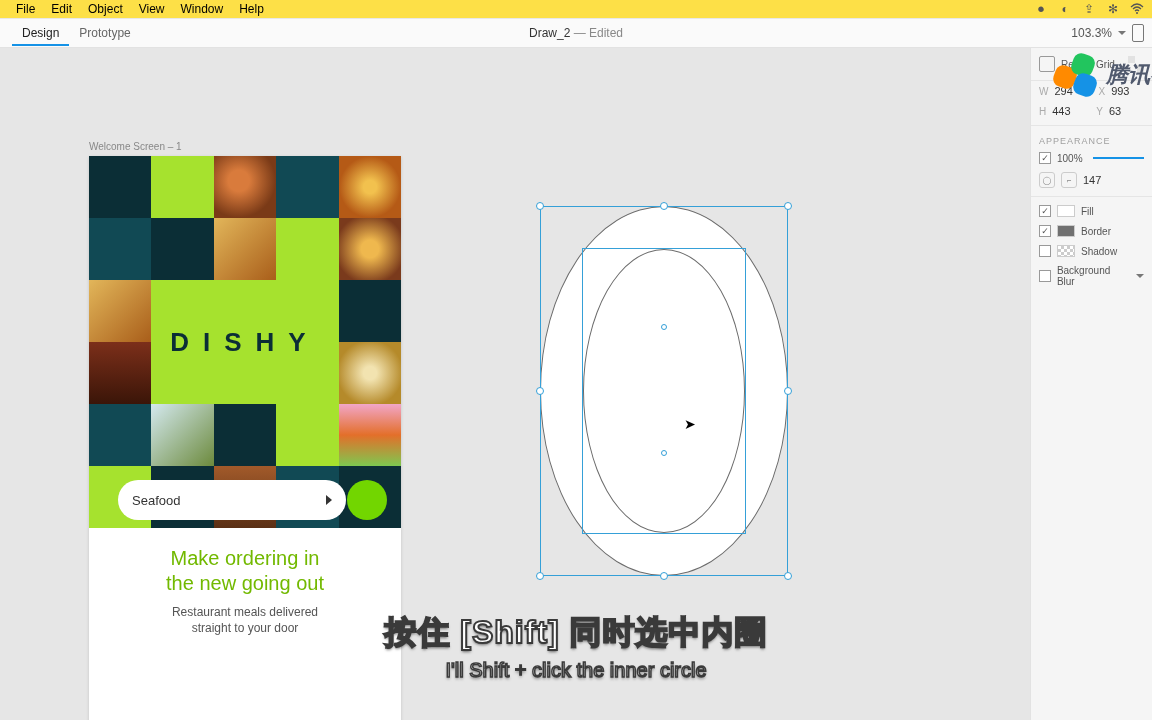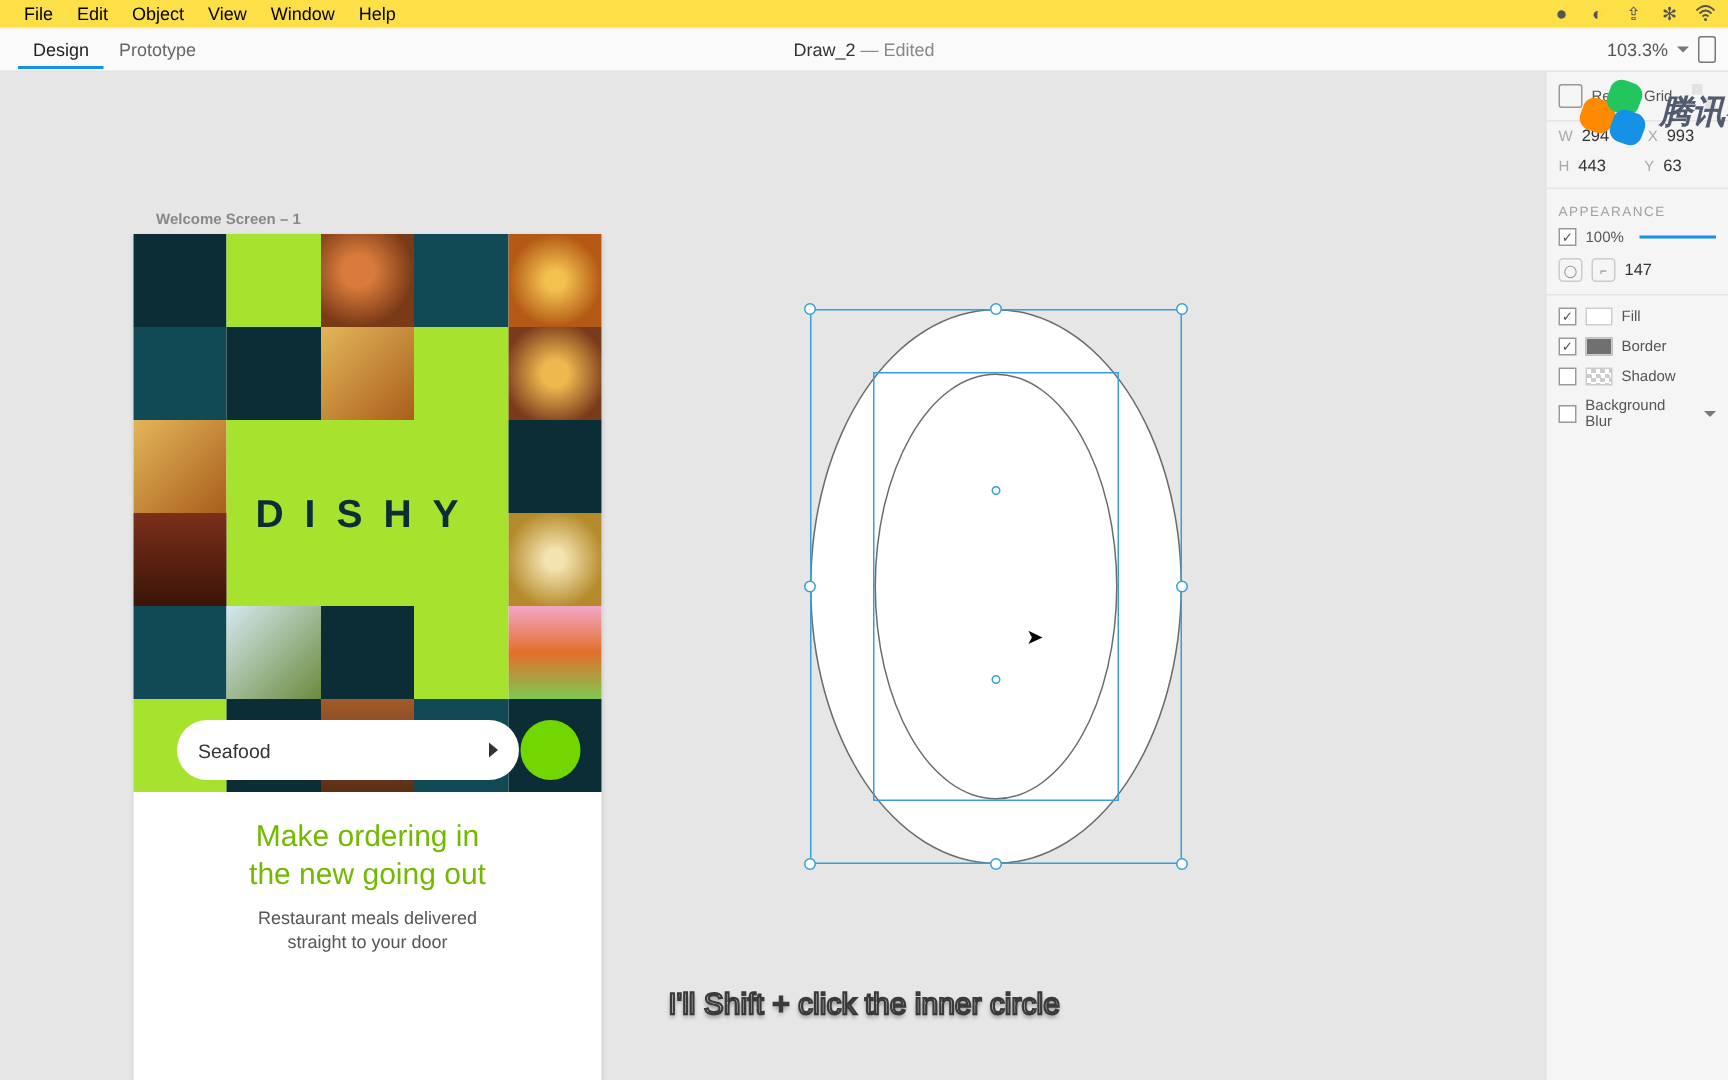--- a/index.html
+++ b/index.html
@@ -27,21 +27,21 @@
 .rp-label { color:#a0a0a0; letter-spacing:1px; padding:6px 8px 2px; font-size:9px; }
 .num-input { width:38px; border:none; background:transparent; font-size:11px; color:#333; }
 .checkbox { width:12px; height:12px; border:1px solid #999; background:#fff; display:inline-flex; align-items:center; justify-content:center; font-size:9px; color:#555; }
 .checkbox.checked::after { content:"✓"; }
 .swatch { width:18px; height:12px; border:1px solid #ccc; }
 .radius-btn { width:16px;height:16px;border:1px solid #ccc;border-radius:3px;display:inline-flex;align-items:center;justify-content:center;font-size:8px;color:#888; }
 .opacity-slider { flex:1; height:2px; background:#1592E6; margin-left:4px; position:relative; }
 
 
 .artboard { position:absolute; background:#fff; box-shadow:0 1px 3px rgba(0,0,0,.15); }
-.artboard-label { position:absolute; top:-15px; left:15px; font-size:10px; color:#888;font-weight:bold; }
+.artboard-label { position:absolute; top:-15px; left:0; font-size:10px; color:#888; }
 .ab1 { left:89px; top:108px; width:312px; height:596px; }
 .mosaic { position:absolute; inset:0; height:370px; display:grid; grid-template-columns:repeat(5,1fr); grid-auto-rows:62px; }
 .tile { background:#0b2e36; }
 .t-lime { background:#a6e22e; }
 .t-dark { background:#0b2e36; }
 .t-teal { background:#114954; }
 .t-food1 { background:radial-gradient(circle at 40% 40%, #d97b3c 20%, #7a3a17 70%); }
 .t-food2 { background:radial-gradient(circle at 50% 50%, #f2c14e 15%, #b55a16 70%); }
 .t-food3 { background:linear-gradient(135deg,#e2b65a,#a95e1a); }
 .t-food4 { background:radial-gradient(circle at 50% 50%, #efb84e 20%, #7a3a1c 80%); }
@@ -249,14 +249,15 @@
 <div class="watermark">
   <div class="logo">
     <div class="blob b1"></div>
       <div class="blob b2"></div>
       <div class="blob b3"></div>
   </div>
   <span>腾讯视</span>
 </div>
 
 <div class="subtitle">
+  <div class="cn">按住 [Shift] 同时选中内圈</div>
   <div class="en">I'll Shift + click the inner circle</div>
 </div>
 
 </body></html>

